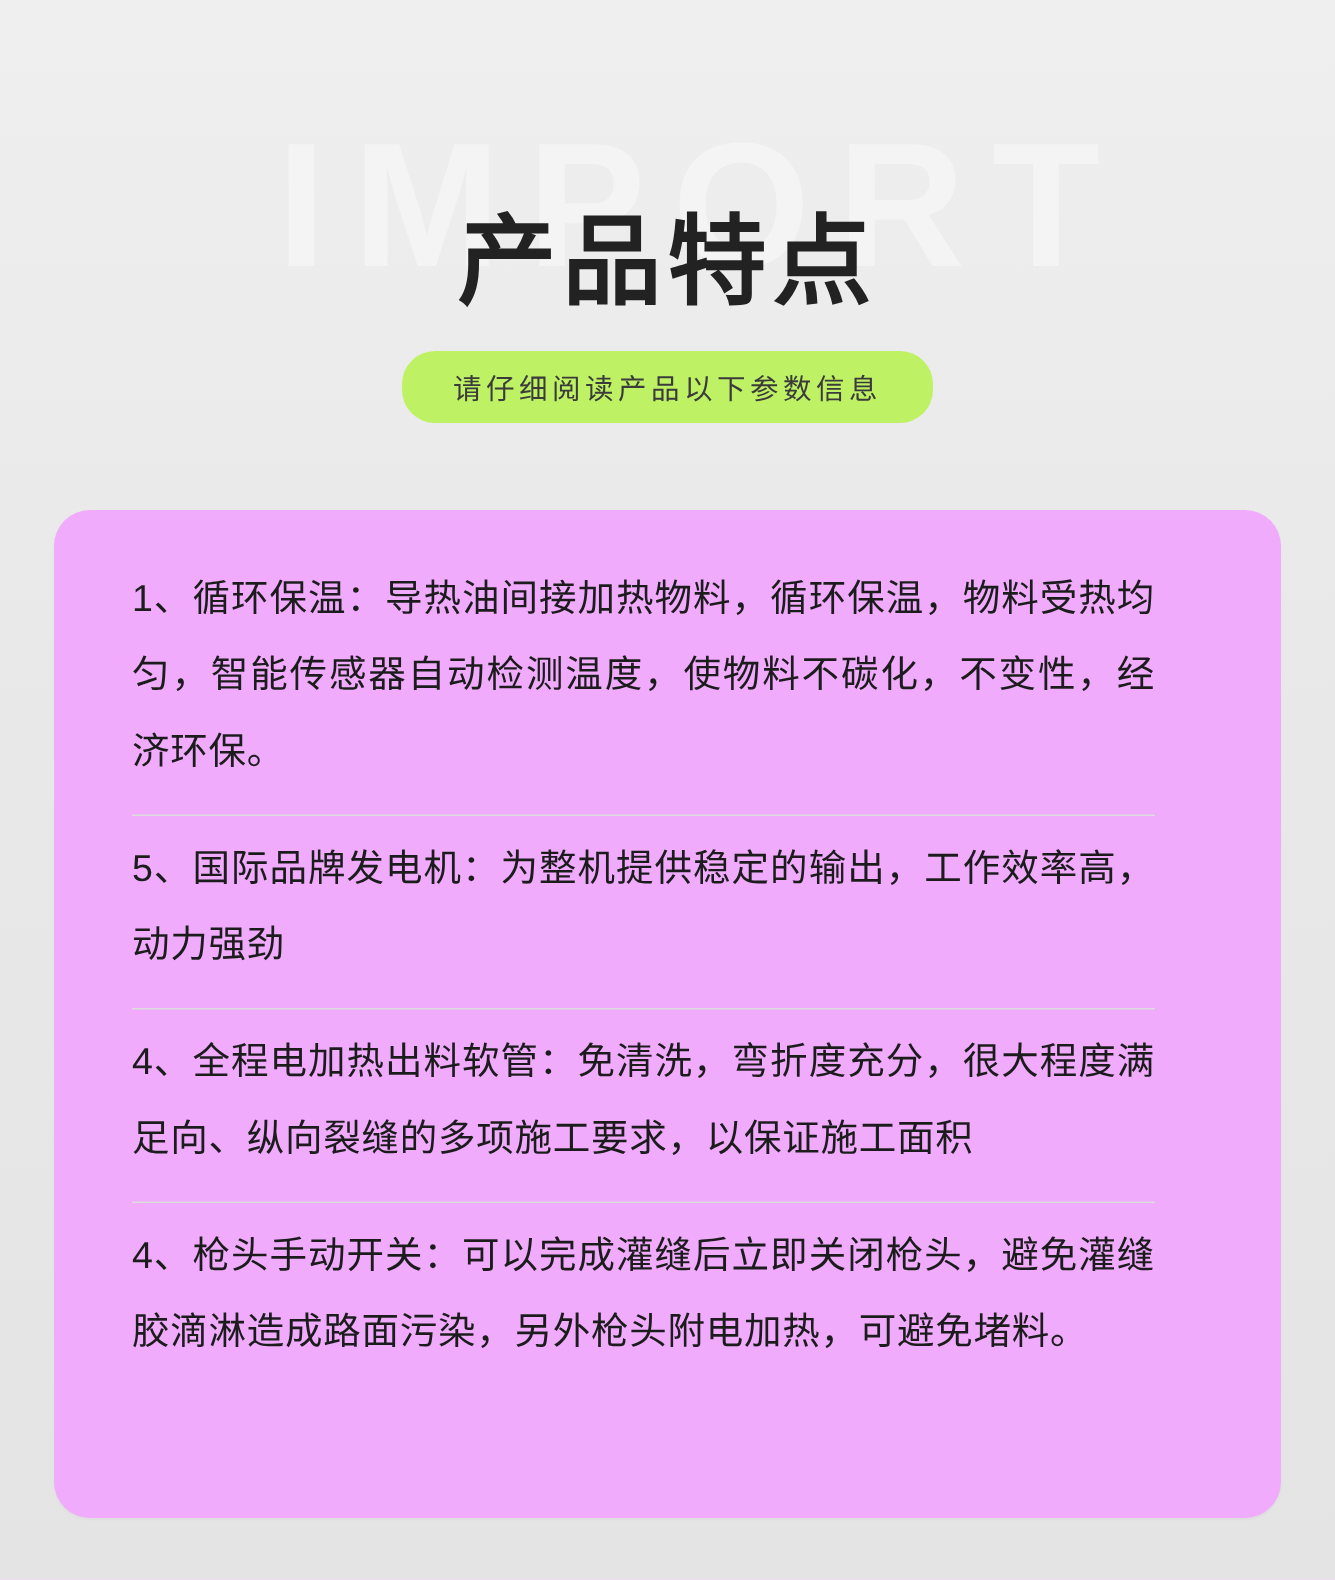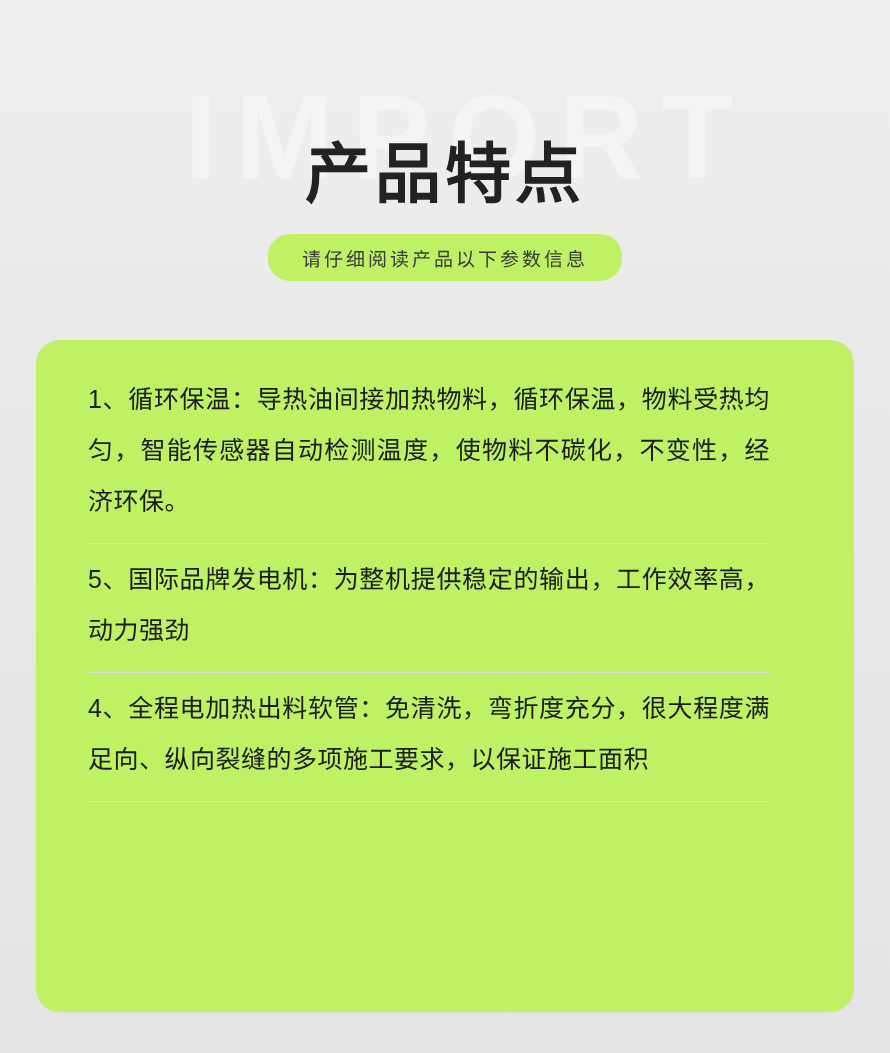--- a/index.html
+++ b/index.html
@@ -75,21 +75,21 @@
     font-weight: 500;
   }
 
   
   .card {
     position: absolute;
     top: 340px;
     left: 36px;
     width: 818px;
     height: 672px;
-    background: #bef264;
+    background: #f0abfc;
     border-radius: 24px;
     box-sizing: border-box;
     padding: 34px 84px 10px 52px;
     box-shadow: 0 1px 2px rgba(0,0,0,0.03);
   }
 
   .feature-item {
     font-size: 25px;
     line-height: 51px;
     color: #1c1c1c;
@@ -119,16 +119,17 @@
 
     <div class="feature-item">1、循环保温：导热油间接加热物料，循环保温，物料受热均匀，智能传感器自动检测温度，使物料不碳化，不变性，经济环保。</div>
     <hr class="divider">
 
     <div class="feature-item">5、国际品牌发电机：为整机提供稳定的输出，工作效率高，动力强劲</div>
     <hr class="divider">
 
     <div class="feature-item">4、全程电加热出料软管：免清洗，弯折度充分，很大程度满足向、纵向裂缝的多项施工要求，以保证施工面积</div>
     <hr class="divider">
 
+    <div class="feature-item">4、枪头手动开关：可以完成灌缝后立即关闭枪头，避免灌缝胶滴淋造成路面污染，另外枪头附电加热，可避免堵料。</div>
 
   </div>
 
 </div>
 
 </body></html>

